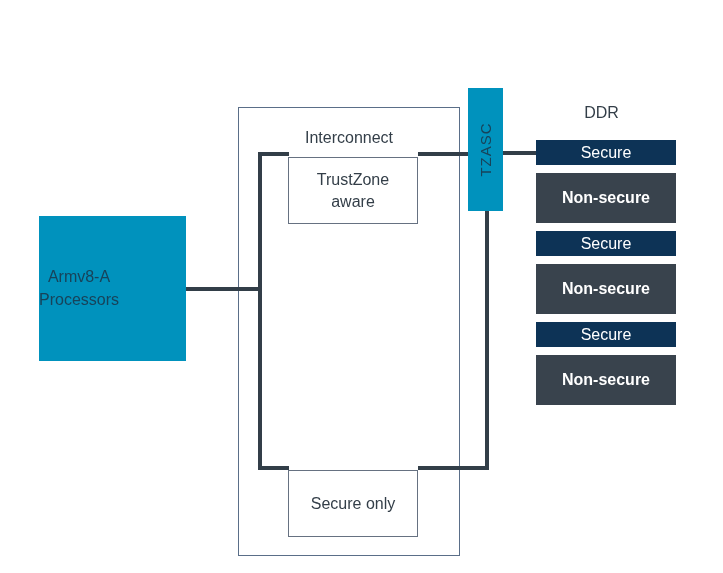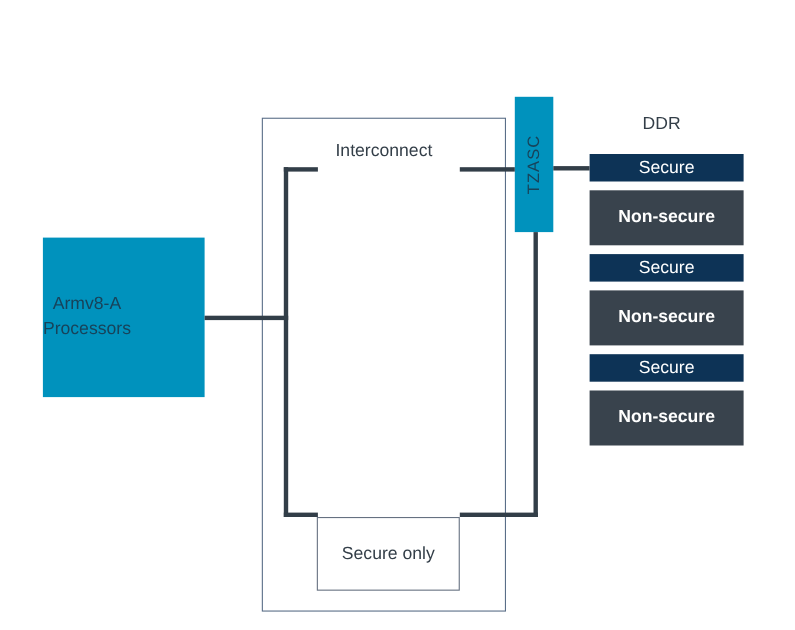--- a/index.html
+++ b/index.html
@@ -117,20 +117,24 @@
   <div class="line" style="left:485px; top:211px; width:4px; height:259px;"></div>
   <div class="line" style="left:418px; top:466px; width:71px; height:4px;"></div>
 
   <div class="proc-box">
     <span>Armv8-A
 Processors</span>
   </div>
 
   <div class="interconnect">
     <div class="interconnect-title">Interconnect</div>
+    <div class="inner-box tz">
+      <span>TrustZone
+aware</span>
+    </div>
     <div class="inner-box so">
       <span>Secure only</span>
     </div>
   </div>
 
   <div class="tzasc">
     <span class="vtext">TZASC</span>
   </div>
 
   <div class="ddr-title">DDR</div>

